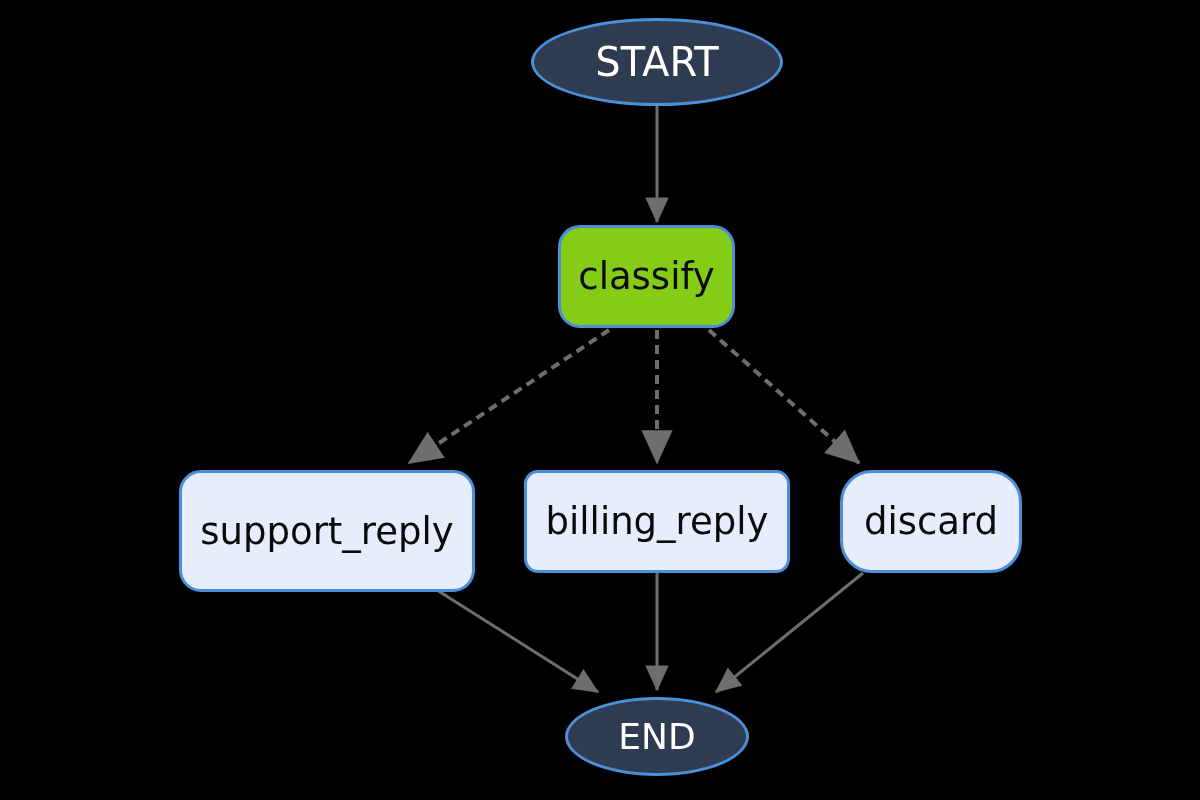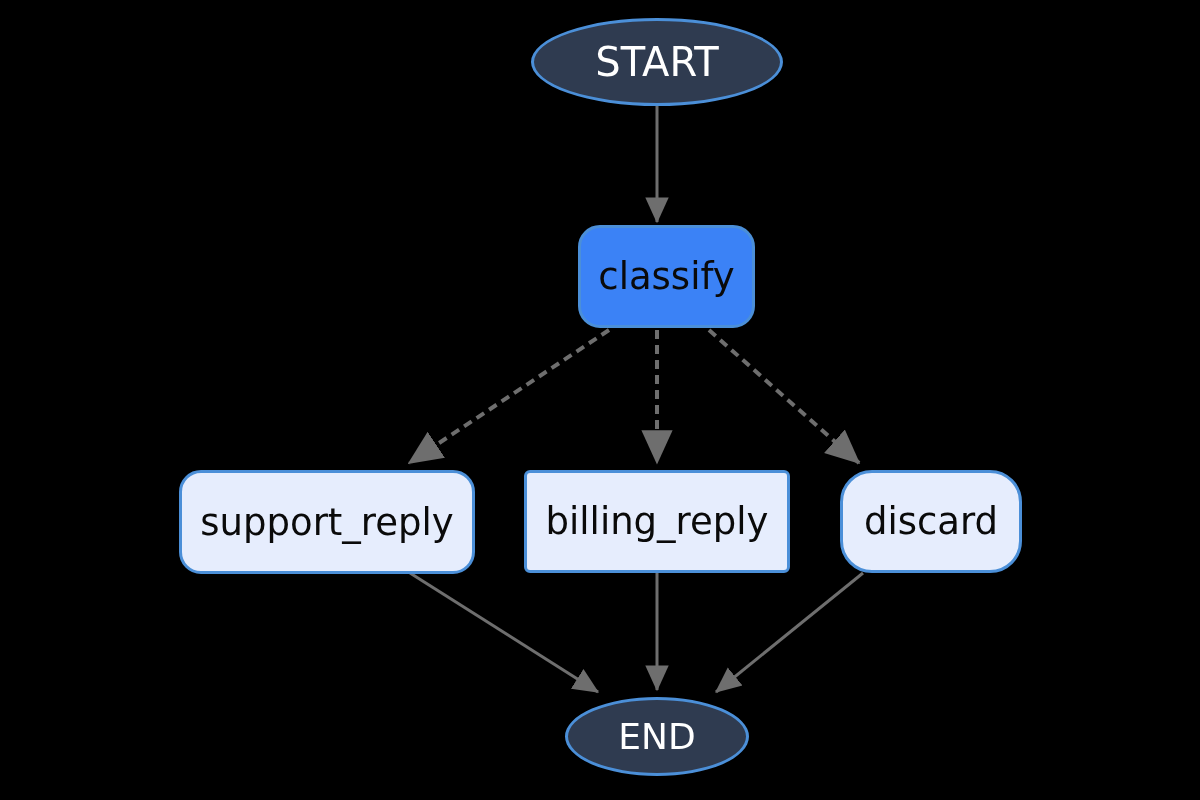--- a/index.html
+++ b/index.html
@@ -69,29 +69,29 @@
         <line x1="410" y1="573" x2="598" y2="692" stroke="#6e6e6e" stroke-width="3" marker-end="url(#arrow-head)"></line>
         <line x1="657" y1="573" x2="657" y2="690" stroke="#6e6e6e" stroke-width="3" marker-end="url(#arrow-head)"></line>
         <line x1="863" y1="573" x2="716" y2="692" stroke="#6e6e6e" stroke-width="3" marker-end="url(#arrow-head)"></line>
       </g>
   </svg>
 
   <div class="node node-terminal" style="left: 531px; top: 18px; width: 252px; height: 88px; background: rgb(47, 59, 80); border-color: rgb(75, 143, 216); color: rgb(255, 255, 255); font-size: 40px; border-width: 3px; border-radius: 50%;">
     <span class="node-label">START</span>
   </div>
 
-  <div class="node node-box" style="left: 578px; top: 225px; width: 177px; height: 103px; background: #3b82f6; border-color: rgb(75, 143, 216); color: rgb(10, 10, 10); font-size: 37px; border-width: 3px; border-radius: 22px;">
+  <div class="node node-box" style="left: 558px; top: 225px; width: 177px; height: 103px; background: #84cc16; border-color: rgb(75, 143, 216); color: rgb(10, 10, 10); font-size: 37px; border-width: 3px; border-radius: 22px;">
     <span class="node-label">classify</span>
   </div>
 
-  <div class="node node-box" style="left: 179px; top: 470px; width: 296px; height: 104px; background: rgb(230, 237, 253); border-color: rgb(75, 143, 216); color: rgb(10, 10, 10); font-size: 37px; border-width: 3px; border-radius: 22px;">
+  <div class="node node-box" style="left: 179px; top: 470px; width: 296px; height: 122px; background: rgb(230, 237, 253); border-color: rgb(75, 143, 216); color: rgb(10, 10, 10); font-size: 37px; border-width: 3px; border-radius: 22px;">
     <span class="node-label">support_reply</span>
   </div>
 
-  <div class="node node-box" style="left: 524px; top: 470px; width: 266px; height: 103px; background: rgb(230, 237, 253); border-color: rgb(75, 143, 216); color: rgb(10, 10, 10); font-size: 37px; border-width: 3px; border-radius: 6px;">
+  <div class="node node-box" style="left: 524px; top: 470px; width: 266px; height: 103px; background: rgb(230, 237, 253); border-color: rgb(75, 143, 216); color: rgb(10, 10, 10); font-size: 37px; border-width: 3px; border-radius: 14px;">
     <span class="node-label">billing_reply</span>
   </div>
 
   <div class="node node-box" style="left: 840px; top: 470px; width: 182px; height: 103px; background: rgb(230, 237, 253); border-color: rgb(75, 143, 216); color: rgb(10, 10, 10); font-size: 37px; border-width: 3px; border-radius: 32px;">
     <span class="node-label">discard</span>
   </div>
 
   <div class="node node-terminal" style="left: 565px; top: 697px; width: 184px; height: 79px; background: rgb(47, 59, 80); border-color: rgb(75, 143, 216); color: rgb(255, 255, 255); font-size: 36px; border-width: 3px; border-radius: 50%;">
     <span class="node-label">END</span>
   </div>

